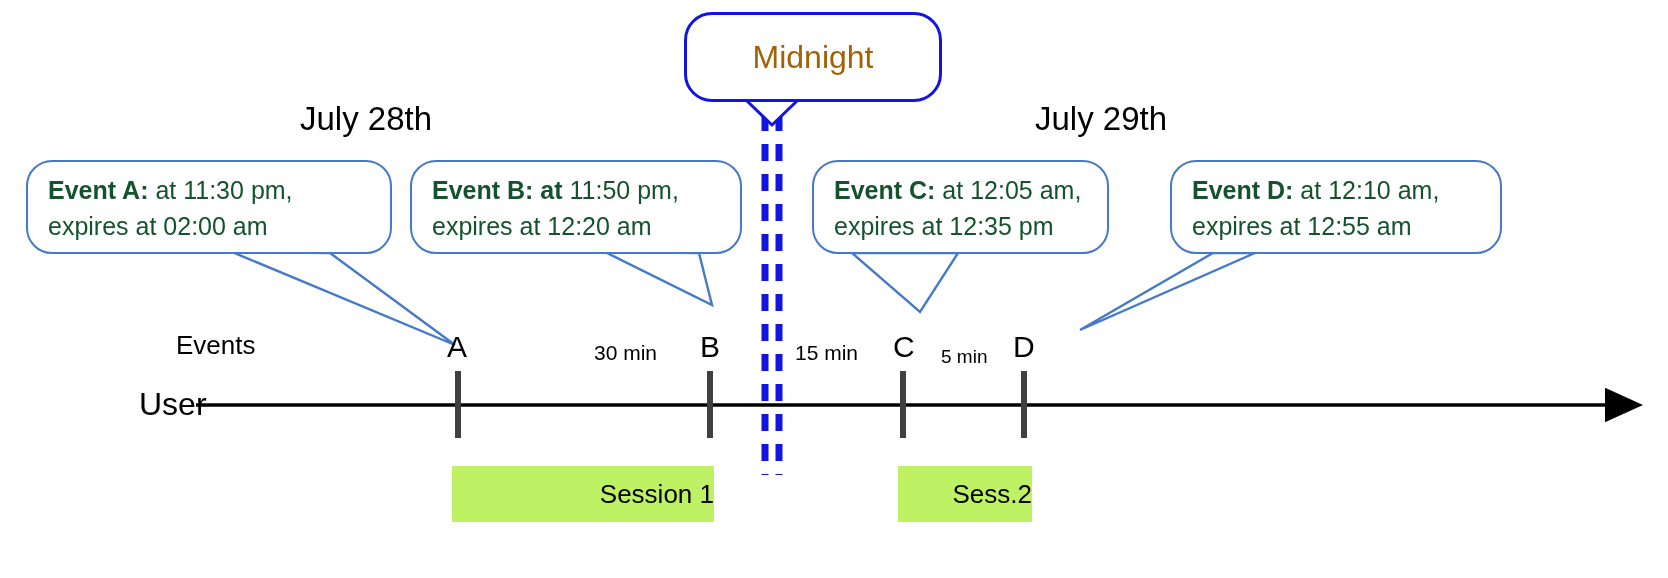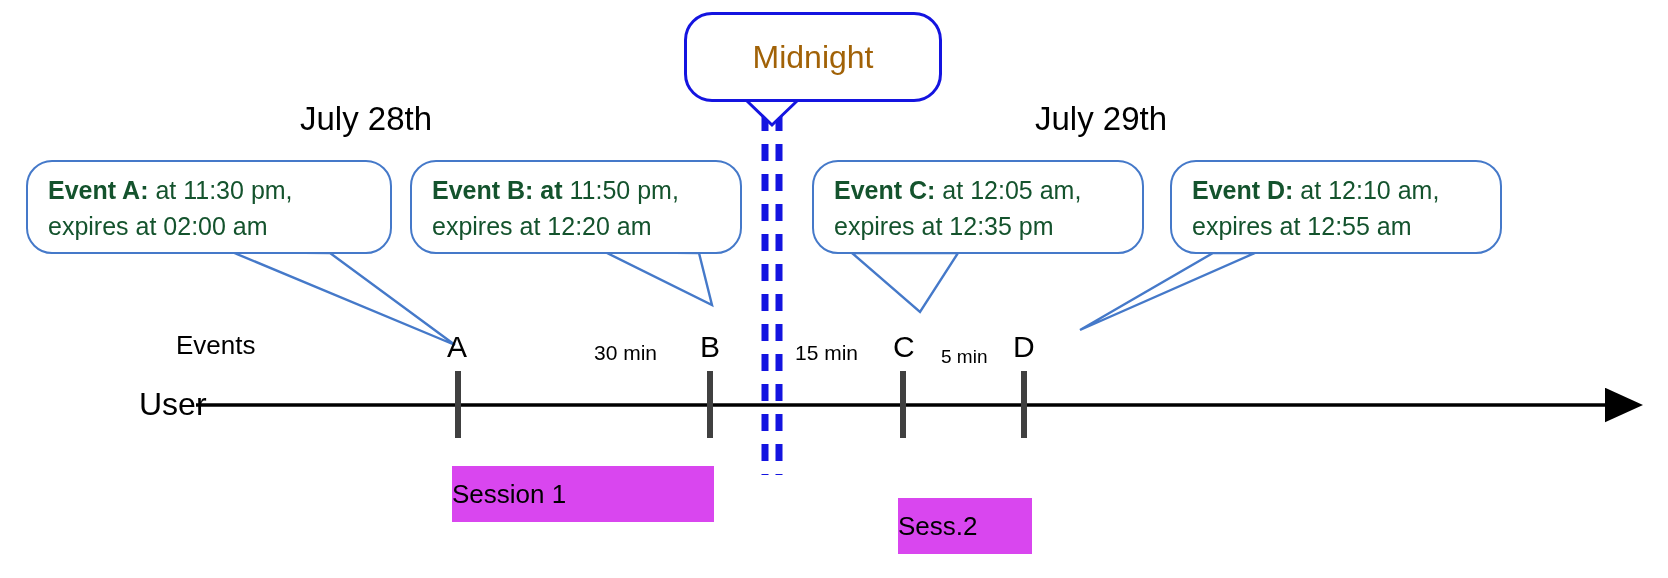--- a/index.html
+++ b/index.html
@@ -87,24 +87,24 @@
     font-size: 21px;
     color: #000000;
     z-index: 3;
     white-space: nowrap;
   }
   .gap-label.small { font-size: 19px; }
 
   
   .session-box {
     position: absolute;
-    background: #d946ef;
+    background: #bef264;
     display: flex;
     align-items: center;
-    justify-content: flex-start;
+    justify-content: flex-end;
     font-size: 26px;
     color: #000000;
     z-index: 2;
     white-space: nowrap;
   }
 </style>
 </head>
 <body>
 
 <div id="stage">
@@ -152,21 +152,21 @@
     <div>expires at 02:00 am</div>
   </div>
 
   <div class="callout" style="left:410px; top:160px; width:332px; height:94px;">
     <div>
       <span class="lead">Event B: at</span><span> 11:50 pm,</span>
     </div>
     <div>expires at 12:20 am</div>
   </div>
 
-  <div class="callout" style="left:812px; top:160px; width:332px; height:94px;">
+  <div class="callout" style="left:812px; top:160px; width:297px; height:94px;">
     <div>
       <span class="lead">Event C:</span><span> at 12:05 am,</span>
     </div>
     <div>expires at 12:35 pm</div>
   </div>
 
   <div class="callout" style="left:1170px; top:160px; width:332px; height:94px;">
     <div>
       <span class="lead">Event D:</span><span>  at 12:10 am,</span>
     </div>
@@ -181,17 +181,17 @@
   <div class="marker-letter" style="left:893px; top:330px;">C</div>
   <div class="marker-letter" style="left:1013px; top:330px;">D</div>
 
   <div class="gap-label" style="left:594px; top:341px;">30 min</div>
   <div class="gap-label" style="left:795px; top:341px;">15 min</div>
   <div class="gap-label small" style="left:941px; top:346px;">5 min</div>
 
   <div class="session-box" style="left:452px; top:466px; width:262px; height:56px;">
     <span>Session 1</span>
   </div>
-  <div class="session-box" style="left:898px; top:466px; width:134px; height:56px;margin-top:32px;">
+  <div class="session-box" style="left:898px; top:466px; width:134px; height:56px;">
     <span>Sess.2</span>
   </div>
 
 </div>
 
 </body></html>

